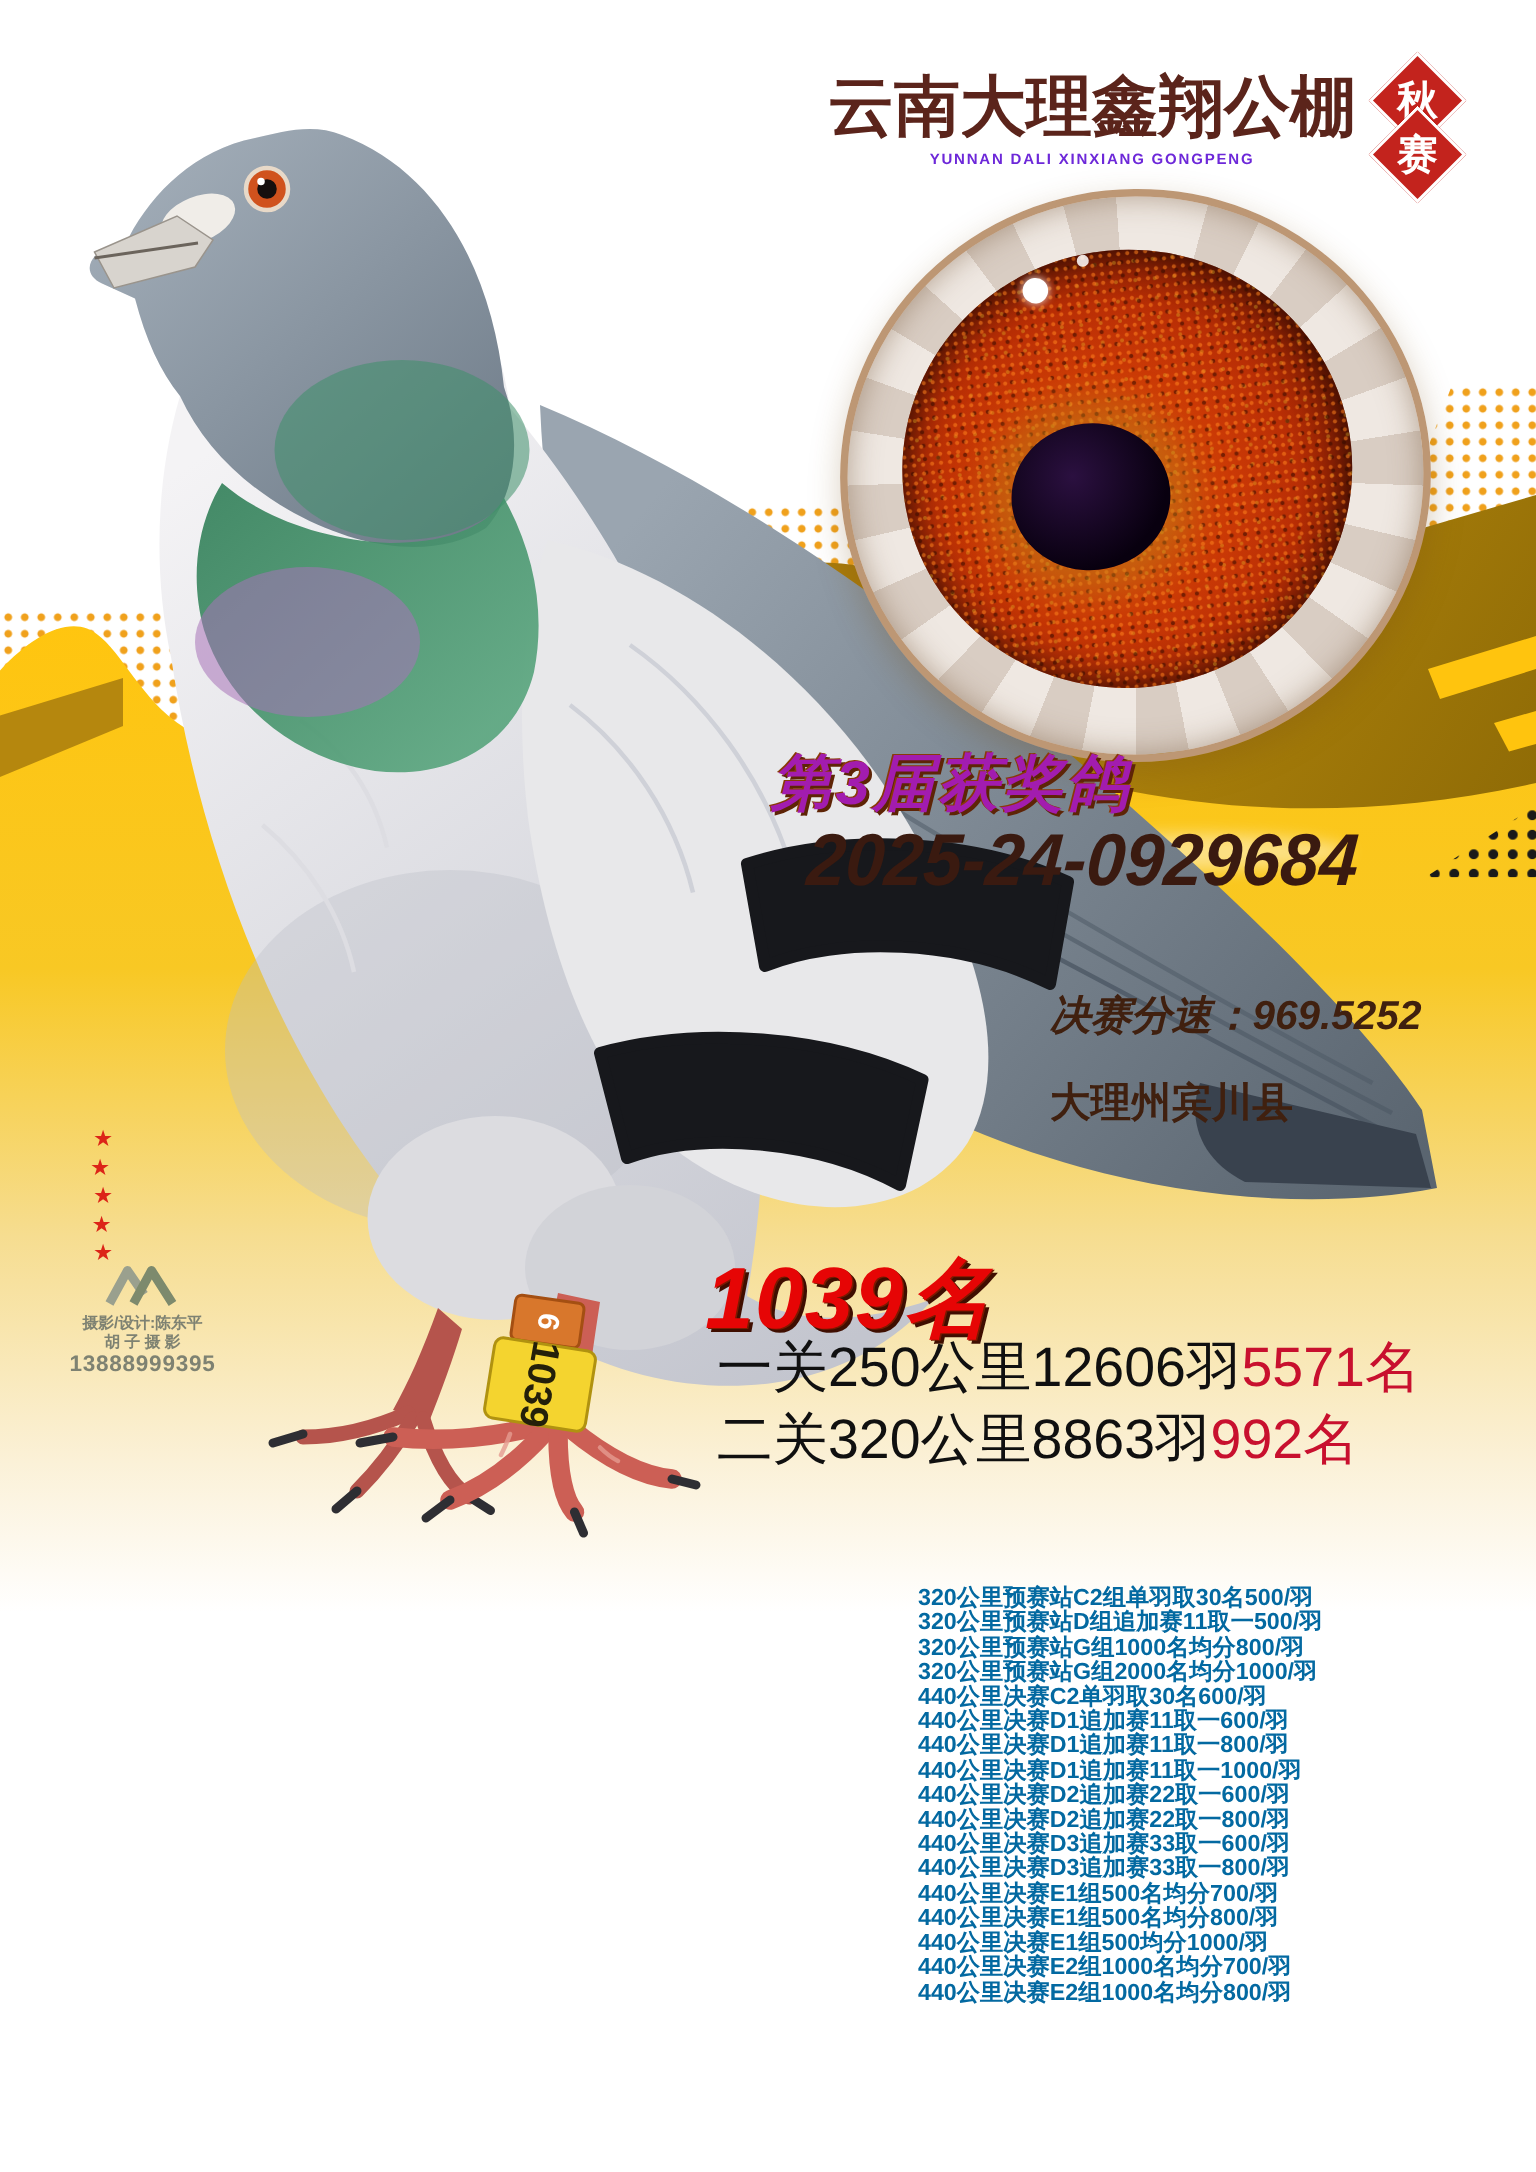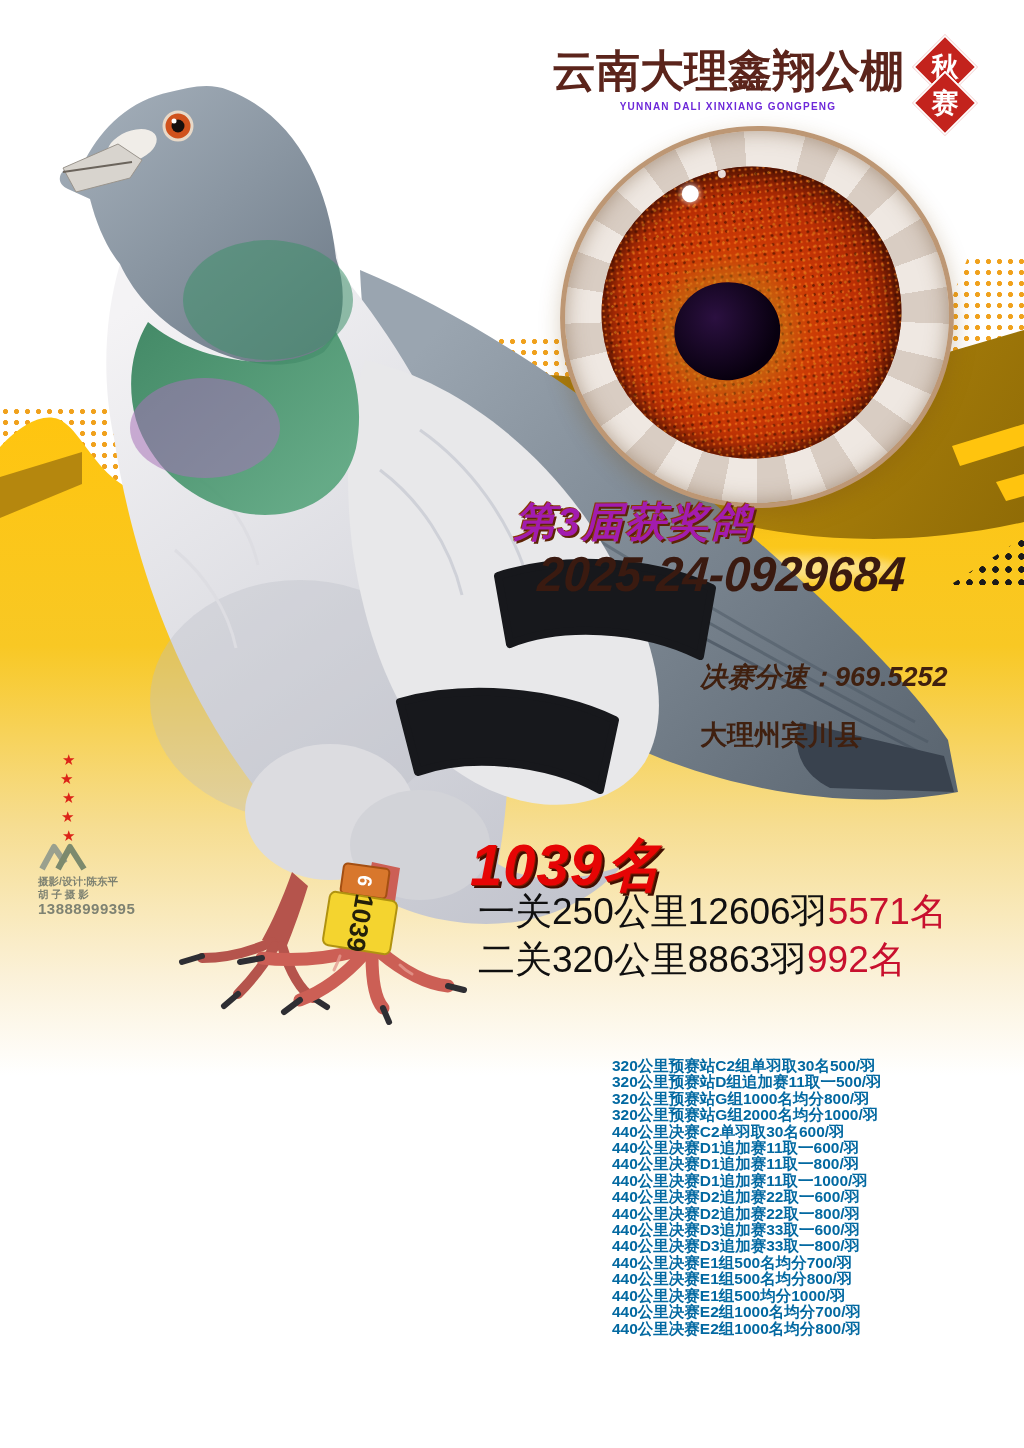--- a/index.html
+++ b/index.html
@@ -73,21 +73,21 @@
   .left-prizes{position:absolute;left:54px;top:1066px;}
   .left-prizes .lp{font-size:17px;font-weight:bold;color:#8E241F;line-height:17.6px;white-space:nowrap;}
   .right-prizes{position:absolute;left:612px;top:1058px;}
   .right-prizes .rp{font-size:15.5px;font-weight:bold;color:#0369a1;line-height:16.4px;white-space:nowrap;}
 
   
   .stars{position:absolute;left:62px;top:750px;display:flex;flex-direction:column;align-items:center;}
   .stars span{color:#DC2418;font-size:15px;line-height:19px;}
   .stars span:nth-child(2){transform:translateX(-2px);}
   .stars span:nth-child(4){transform:translateX(-1px);}
-  .credits{position:absolute;left:38px;top:843px;width:114px;color:#7E8272;}
+  .credits{position:absolute;left:38px;top:843px;width:114px;text-align:center;color:#7E8272;}
   .credits .c-line{font-size:10.5px;font-weight:bold;line-height:13px;white-space:nowrap;}
   .credits .c-phone{font-size:15px;font-weight:bold;letter-spacing:.5px;line-height:16px;}
 </style>
 </head>
 <body>
 
 <div class="page">
 
   <div class="dots dots-left"></div>
   <div class="dots dots-mid"></div>

